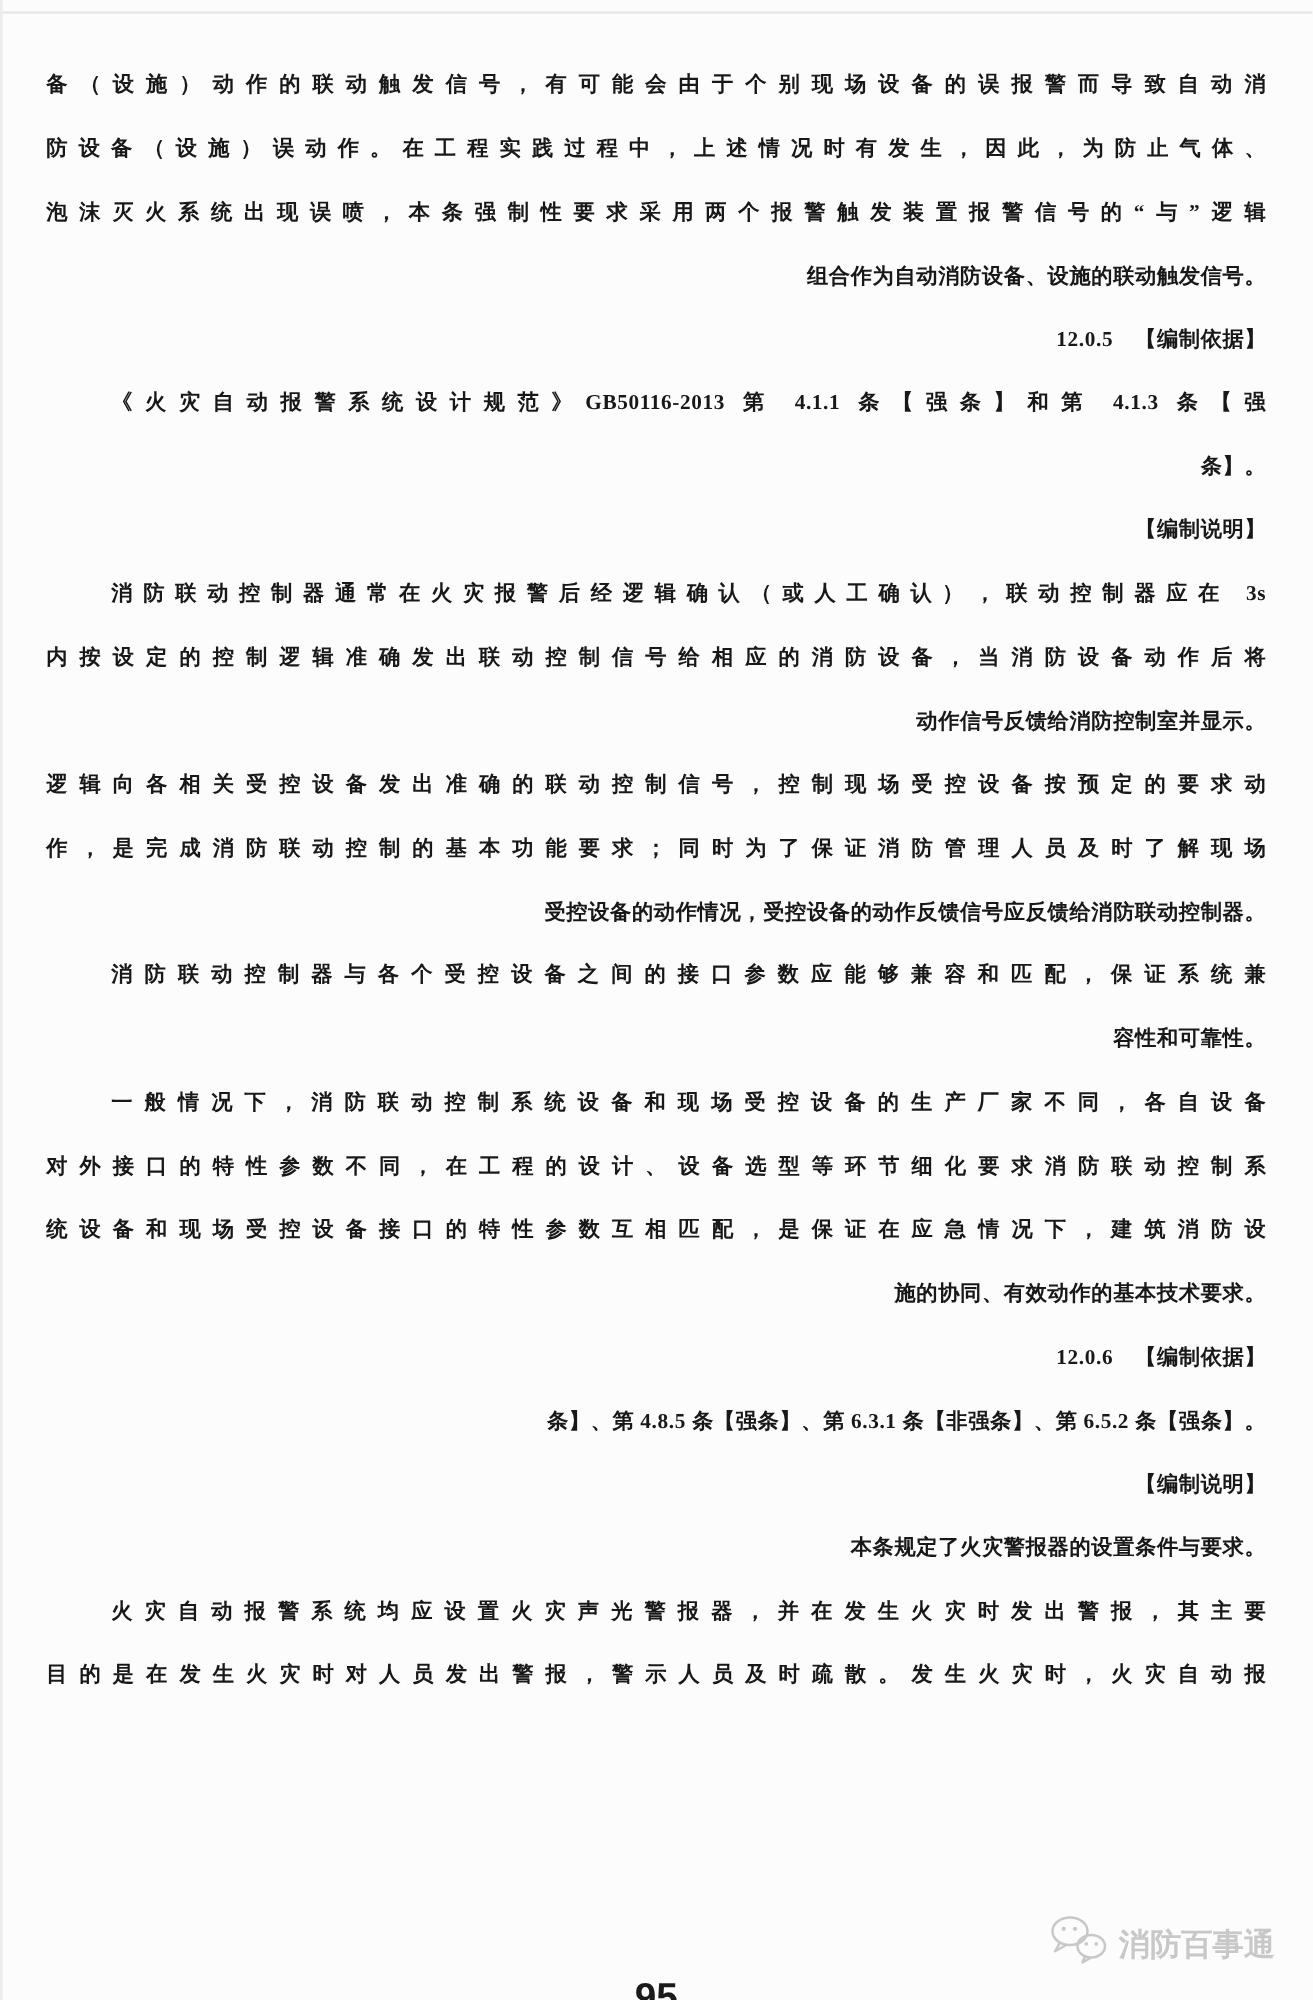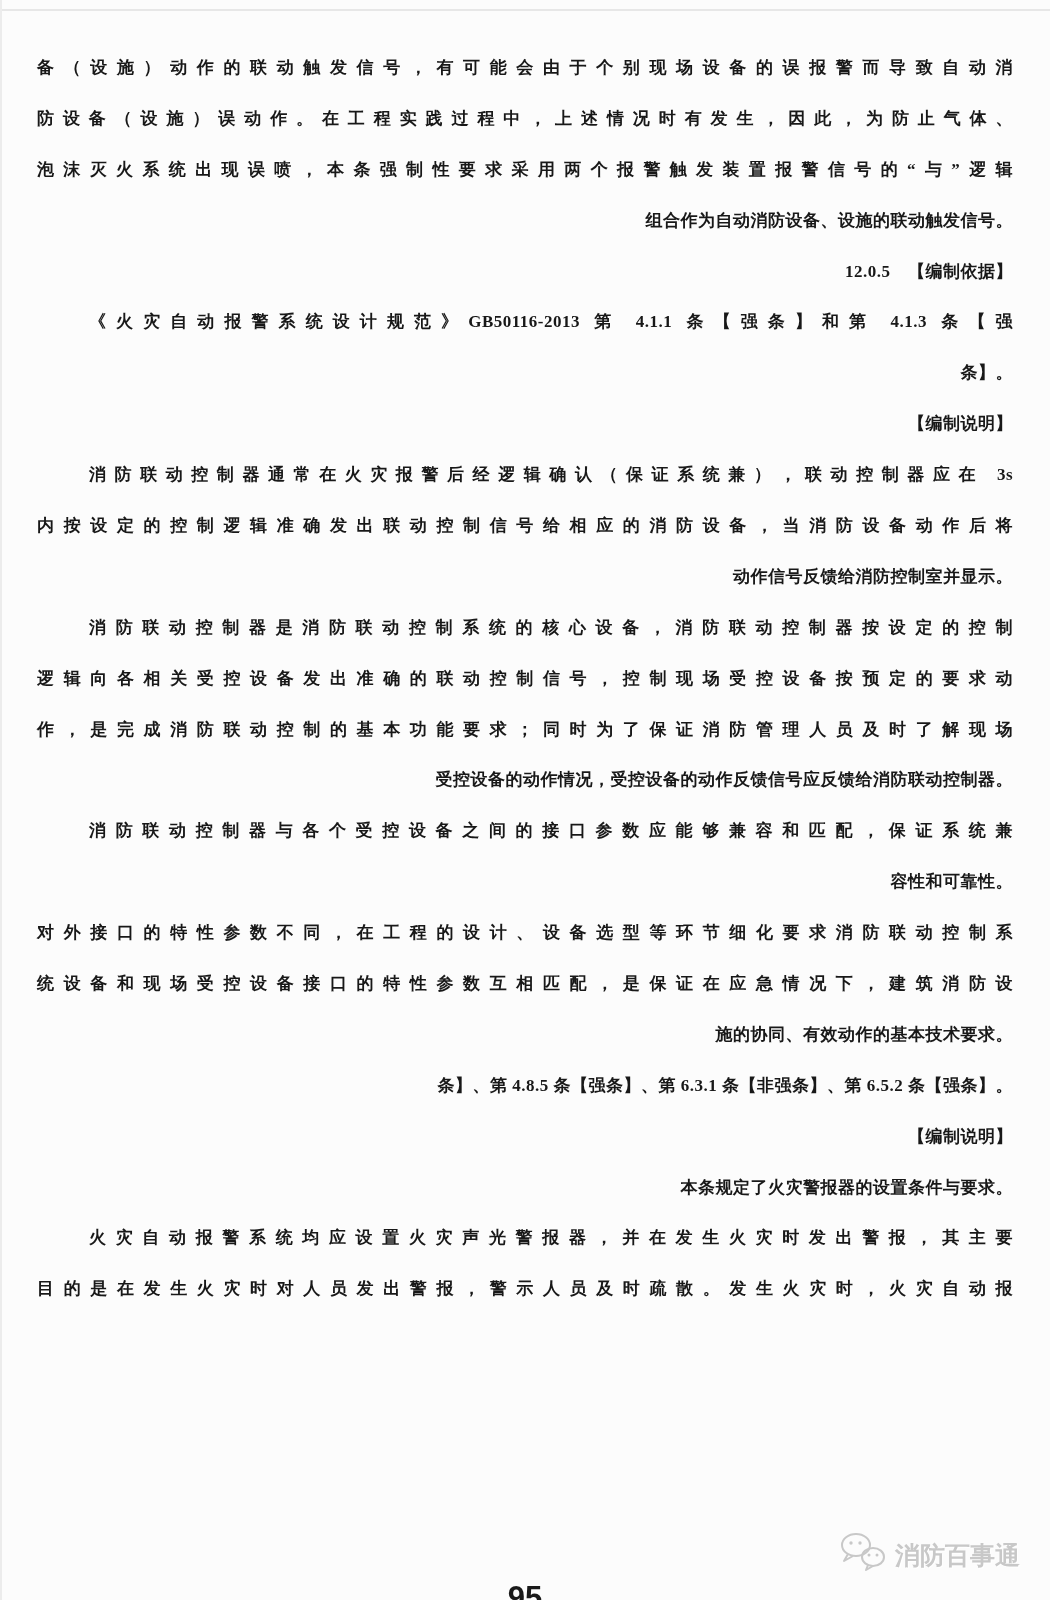--- a/index.html
+++ b/index.html
@@ -68,32 +68,33 @@
 <div class="content">
   <div>
       <div class="line justify">备（设施）动作的联动触发信号，有可能会由于个别现场设备的误报警而导致自动消</div>
       <div class="line justify">防设备（设施）误动作。在工程实践过程中，上述情况时有发生，因此，为防止气体、</div>
       <div class="line justify">泡沫灭火系统出现误喷，本条强制性要求采用两个报警触发装置报警信号的“与”逻辑</div>
       <div class="line">组合作为自动消防设备、设施的联动触发信号。</div>
       <div class="line">12.0.5　【编制依据】</div>
       <div class="line indent justify">《火灾自动报警系统设计规范》GB50116-2013 第 4.1.1 条【强条】和第 4.1.3 条【强</div>
       <div class="line">条】。</div>
       <div class="line">【编制说明】</div>
-      <div class="line indent justify">消防联动控制器通常在火灾报警后经逻辑确认（保证系统兼），联动控制器应在 3s</div>
+      <div class="line indent justify">消防联动控制器通常在火灾报警后经逻辑确认（或人工确认），联动控制器应在 3s</div>
       <div class="line justify">内按设定的控制逻辑准确发出联动控制信号给相应的消防设备，当消防设备动作后将</div>
       <div class="line">动作信号反馈给消防控制室并显示。</div>
-      <div class="line indent justify">消防联动控制器是消防联动控制系统的核心设备，消防联动控制器按设定的控制</div>
       <div class="line justify">逻辑向各相关受控设备发出准确的联动控制信号，控制现场受控设备按预定的要求动</div>
       <div class="line justify">作，是完成消防联动控制的基本功能要求；同时为了保证消防管理人员及时了解现场</div>
       <div class="line">受控设备的动作情况，受控设备的动作反馈信号应反馈给消防联动控制器。</div>
       <div class="line indent justify">消防联动控制器与各个受控设备之间的接口参数应能够兼容和匹配，保证系统兼</div>
       <div class="line">容性和可靠性。</div>
+      <div class="line indent justify">一般情况下，消防联动控制系统设备和现场受控设备的生产厂家不同，各自设备</div>
       <div class="line justify">对外接口的特性参数不同，在工程的设计、设备选型等环节细化要求消防联动控制系</div>
       <div class="line justify">统设备和现场受控设备接口的特性参数互相匹配，是保证在应急情况下，建筑消防设</div>
       <div class="line">施的协同、有效动作的基本技术要求。</div>
+      <div class="line">12.0.6　【编制依据】</div>
       <div class="line">条】、第 4.8.5 条【强条】、第 6.3.1 条【非强条】、第 6.5.2 条【强条】。</div>
       <div class="line">【编制说明】</div>
       <div class="line indent">本条规定了火灾警报器的设置条件与要求。</div>
       <div class="line indent justify">火灾自动报警系统均应设置火灾声光警报器，并在发生火灾时发出警报，其主要</div>
       <div class="line justify">目的是在发生火灾时对人员发出警报，警示人员及时疏散。发生火灾时，火灾自动报</div>
     </div>
 </div>
 
 <div class="watermark">
   <span class="wm-icon">

